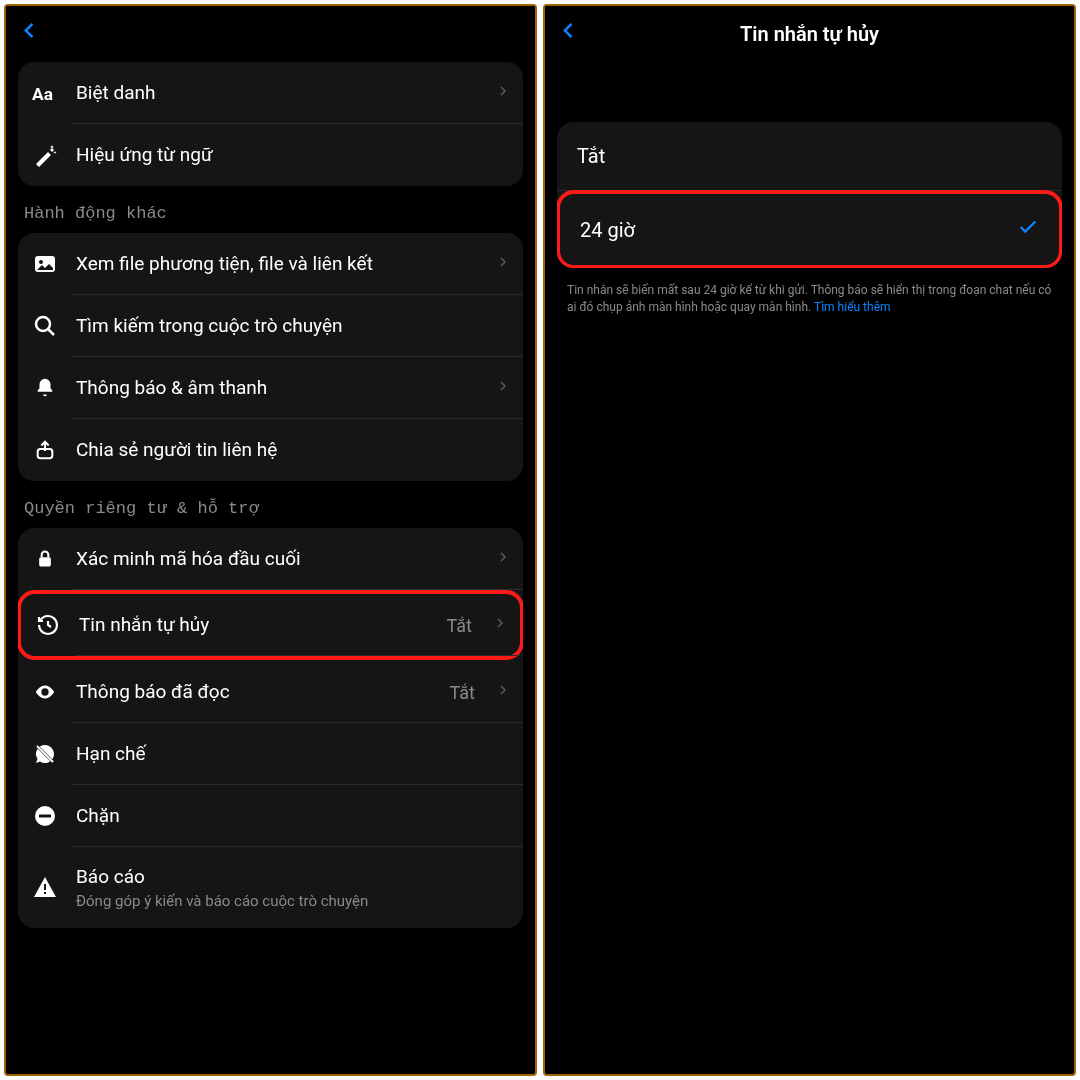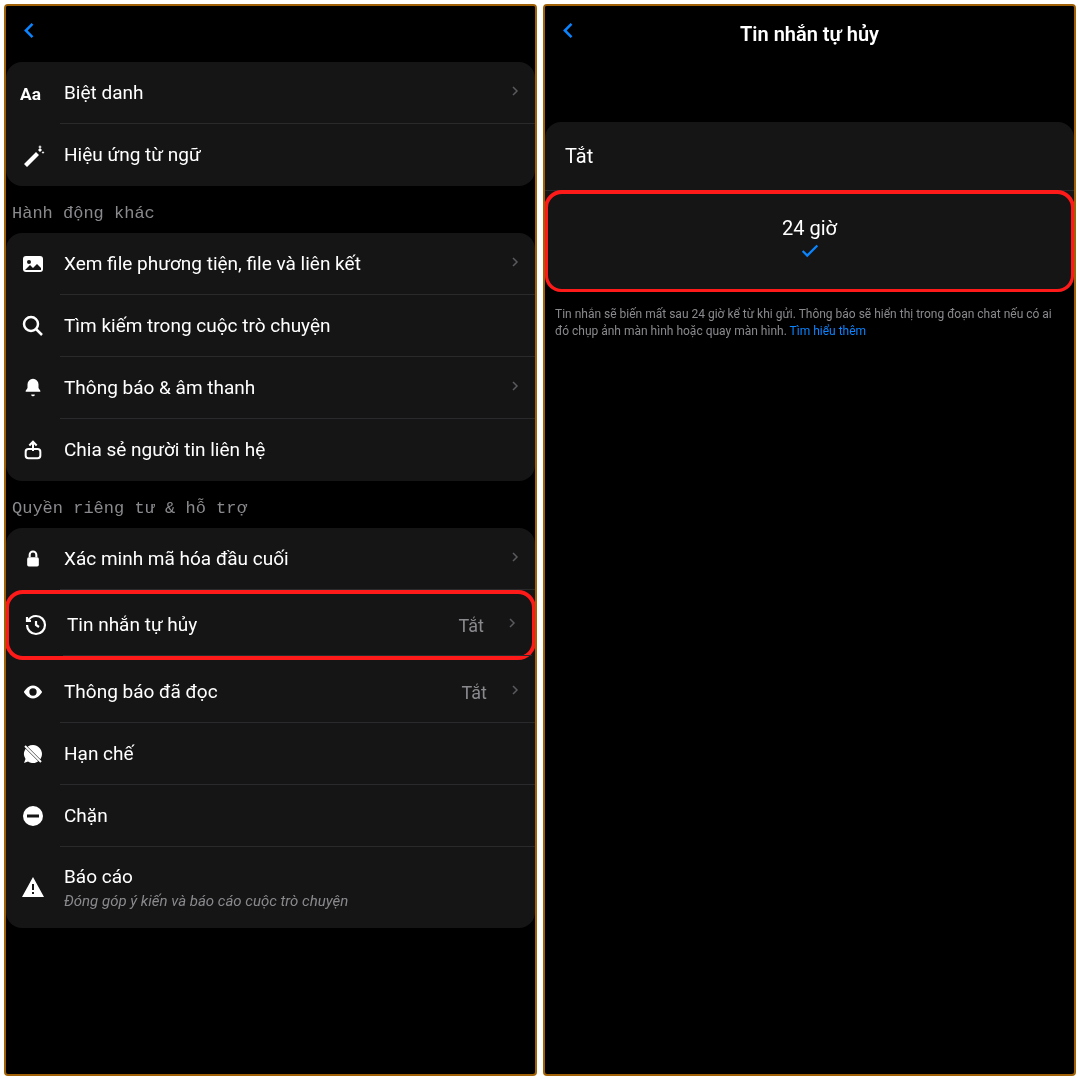--- a/index.html
+++ b/index.html
@@ -37,21 +37,21 @@
     transform: translateY(-50%);
     color: #0a84ff;
     font-size: 30px;
     cursor: pointer;
   }
   .topbar-title {
     color: #fff;
     font-size: 20px;
     font-weight: 600;
   }
-  .content { padding: 0 0 12px; }
+  .content { padding: 0 12px 12px; }
 
   
   .group {
     background: #151515;
     border-radius: 16px;
     margin-bottom: 18px;
     overflow: hidden;
   }
   .group-title {
     color: #8a8a8e;
@@ -86,21 +86,20 @@
   .row-text {
     flex: 1;
     color: #fff;
     font-size: 19px;
     line-height: 1.3;
   }
   .row-sub {
     color: #8a8a8e;
     font-size: 15px;
     margin-top: 2px;
-    font-style: italic;
   }
   .row-value {
     color: #8a8a8e;
     font-size: 18px;
     margin-right: 4px;
   }
   .chevron {
     color: #5a5a5e;
     font-size: 20px;
   }
@@ -125,21 +124,20 @@
     justify-content: space-between;
     cursor: pointer;
   }
   .opt:not(:last-child) {
     border-bottom: 1px solid #2a2a2c;
   }
   .opt.hl {
     border: 4px solid #ff1a1a;
     border-radius: 18px;
     margin: -1px;
-    flex-direction: column;
   }
   .check { color: #0a84ff; font-size: 22px; }
   .desc {
     color: #8a8a8e;
     font-size: 12px;
     line-height: 1.45;
     padding: 14px 10px 0;
   }
   .desc .link { color: #0a84ff; }
 </style>

